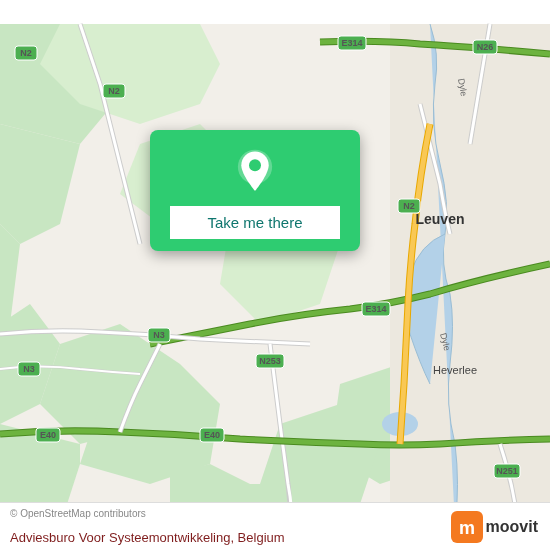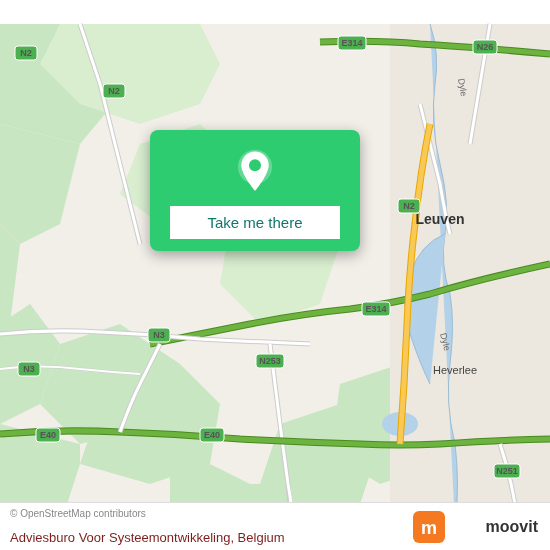--- a/index.html
+++ b/index.html
@@ -102,21 +102,20 @@
 
     #moovit-icon {
       width: 32px;
       height: 32px;
     }
 
     #moovit-text {
       font-size: 16px;
       font-weight: bold;
       color: #333;
-      margin-left: 38px;
     }
 
     
     .map-label {
       font-size: 11px;
       fill: #444;
       font-family: Arial, sans-serif;
     }
     .map-label-sm {
       font-size: 9px;

